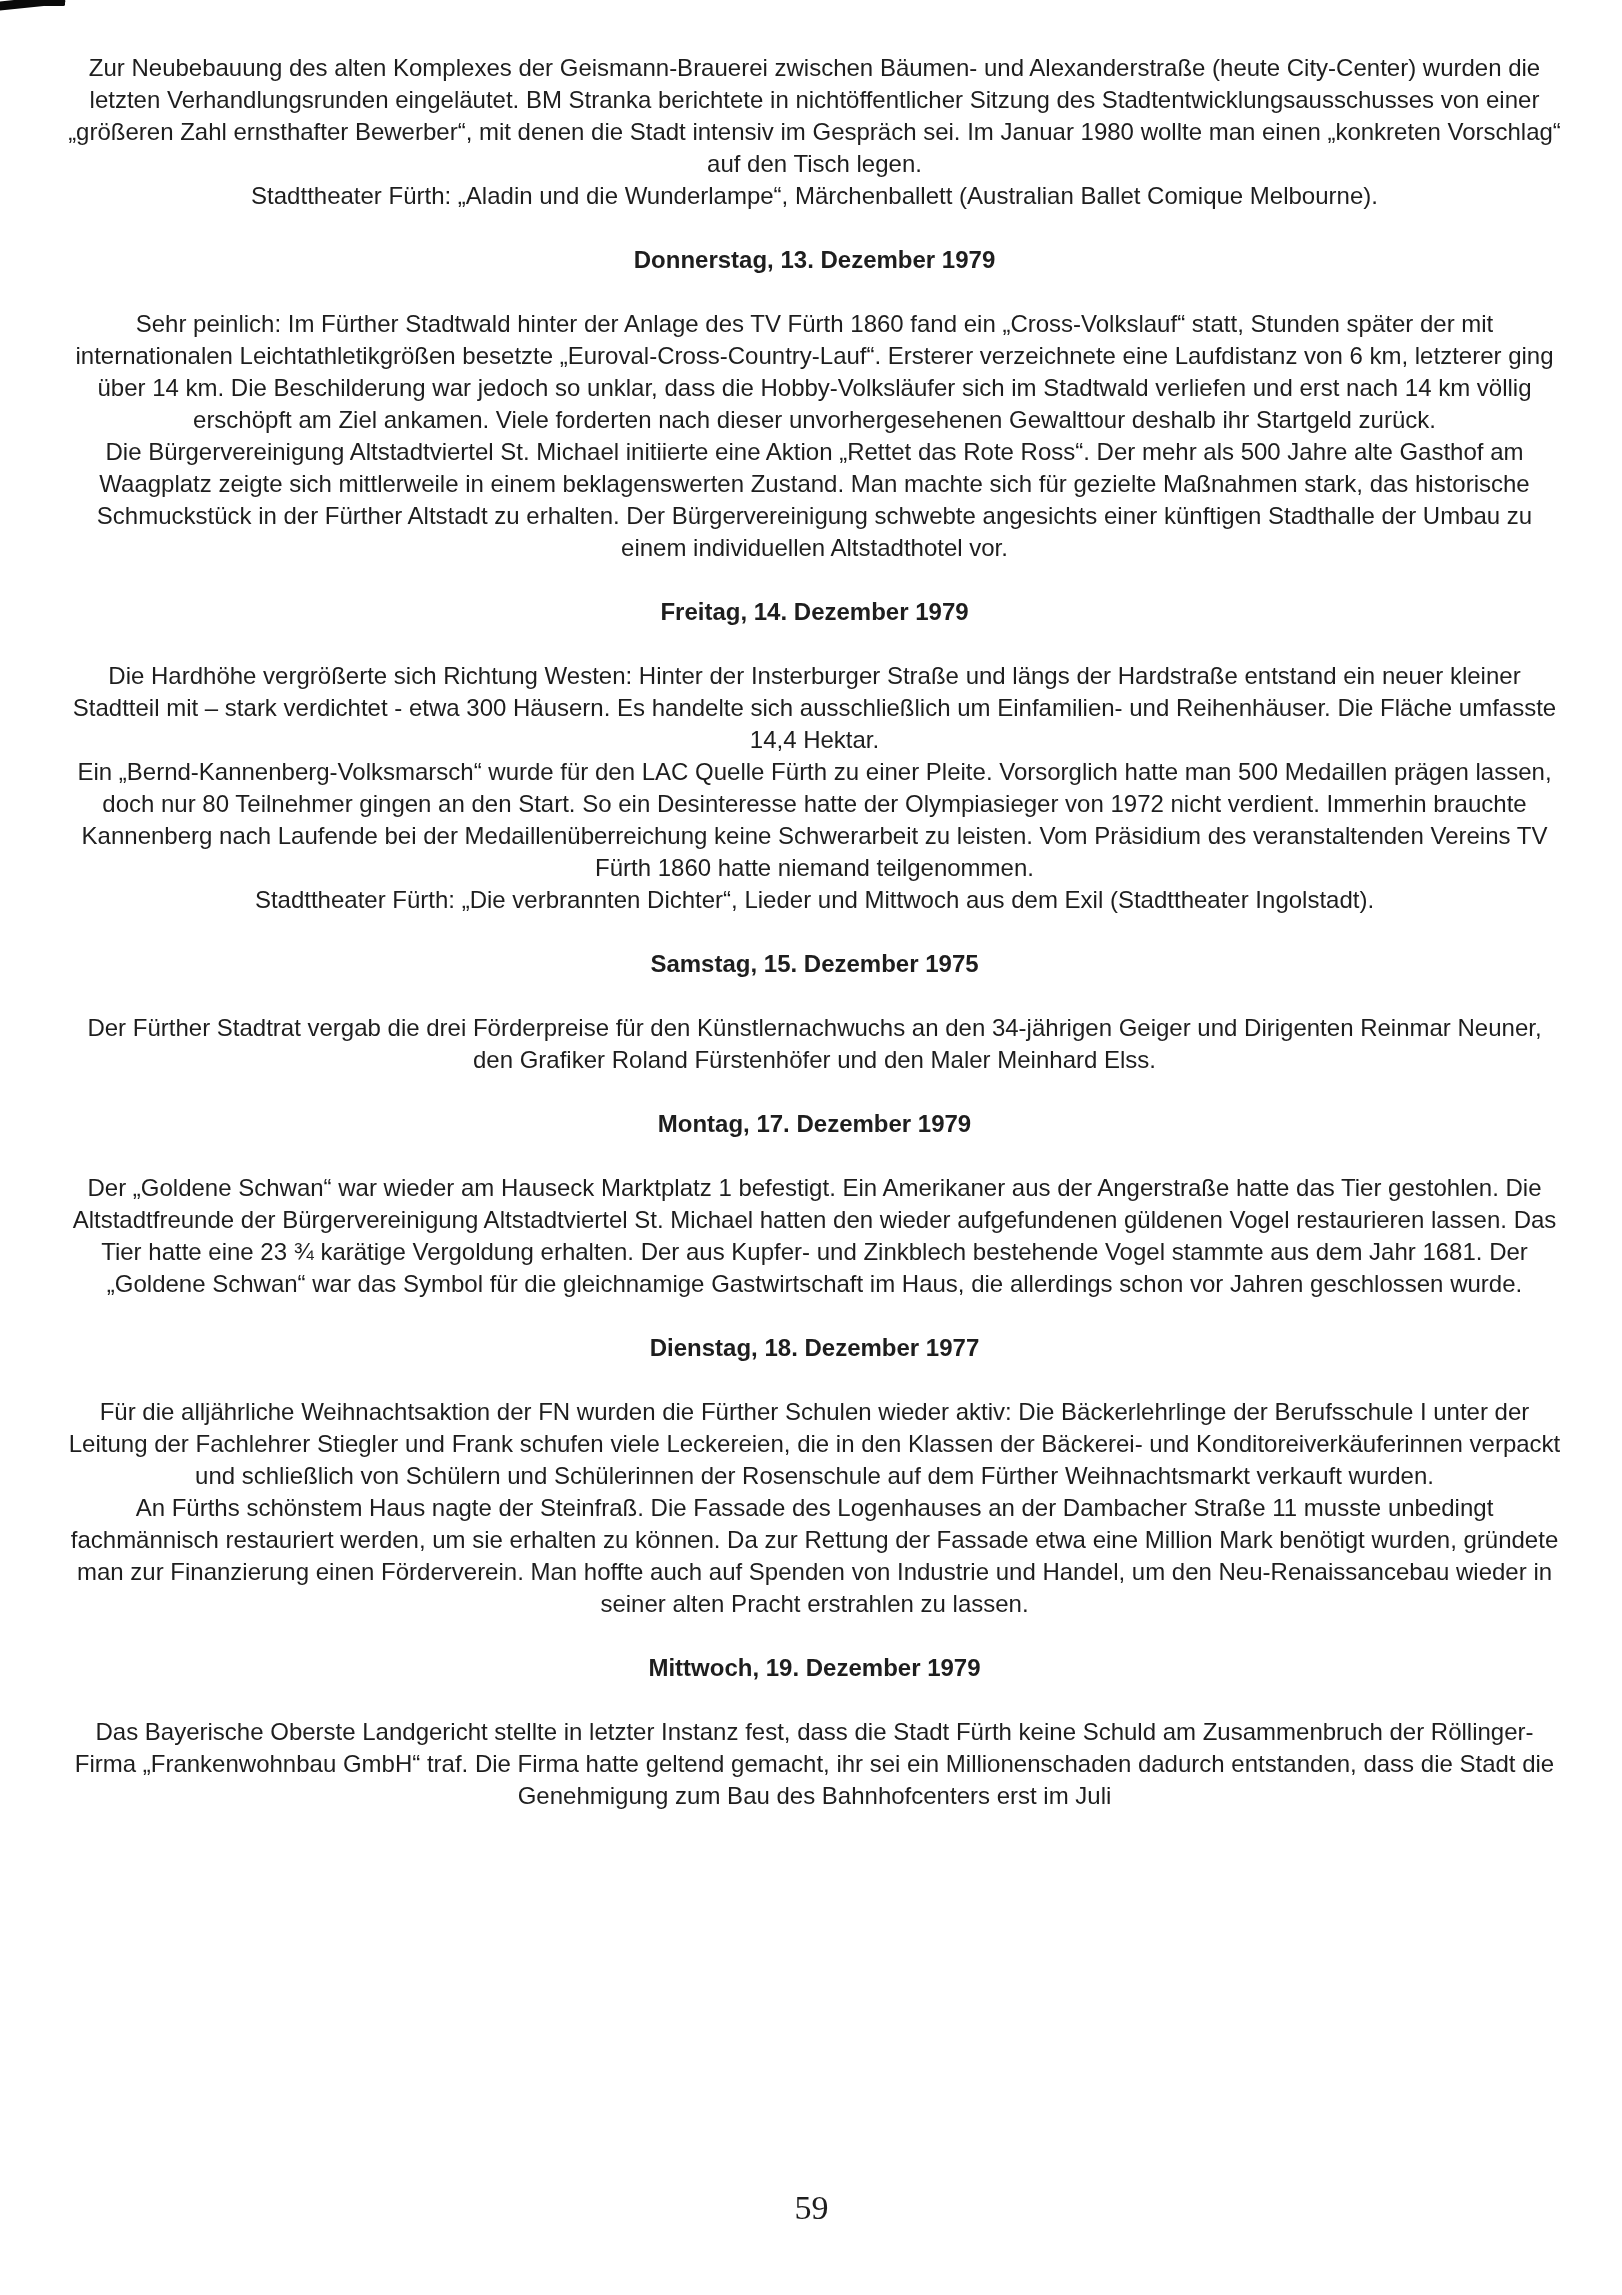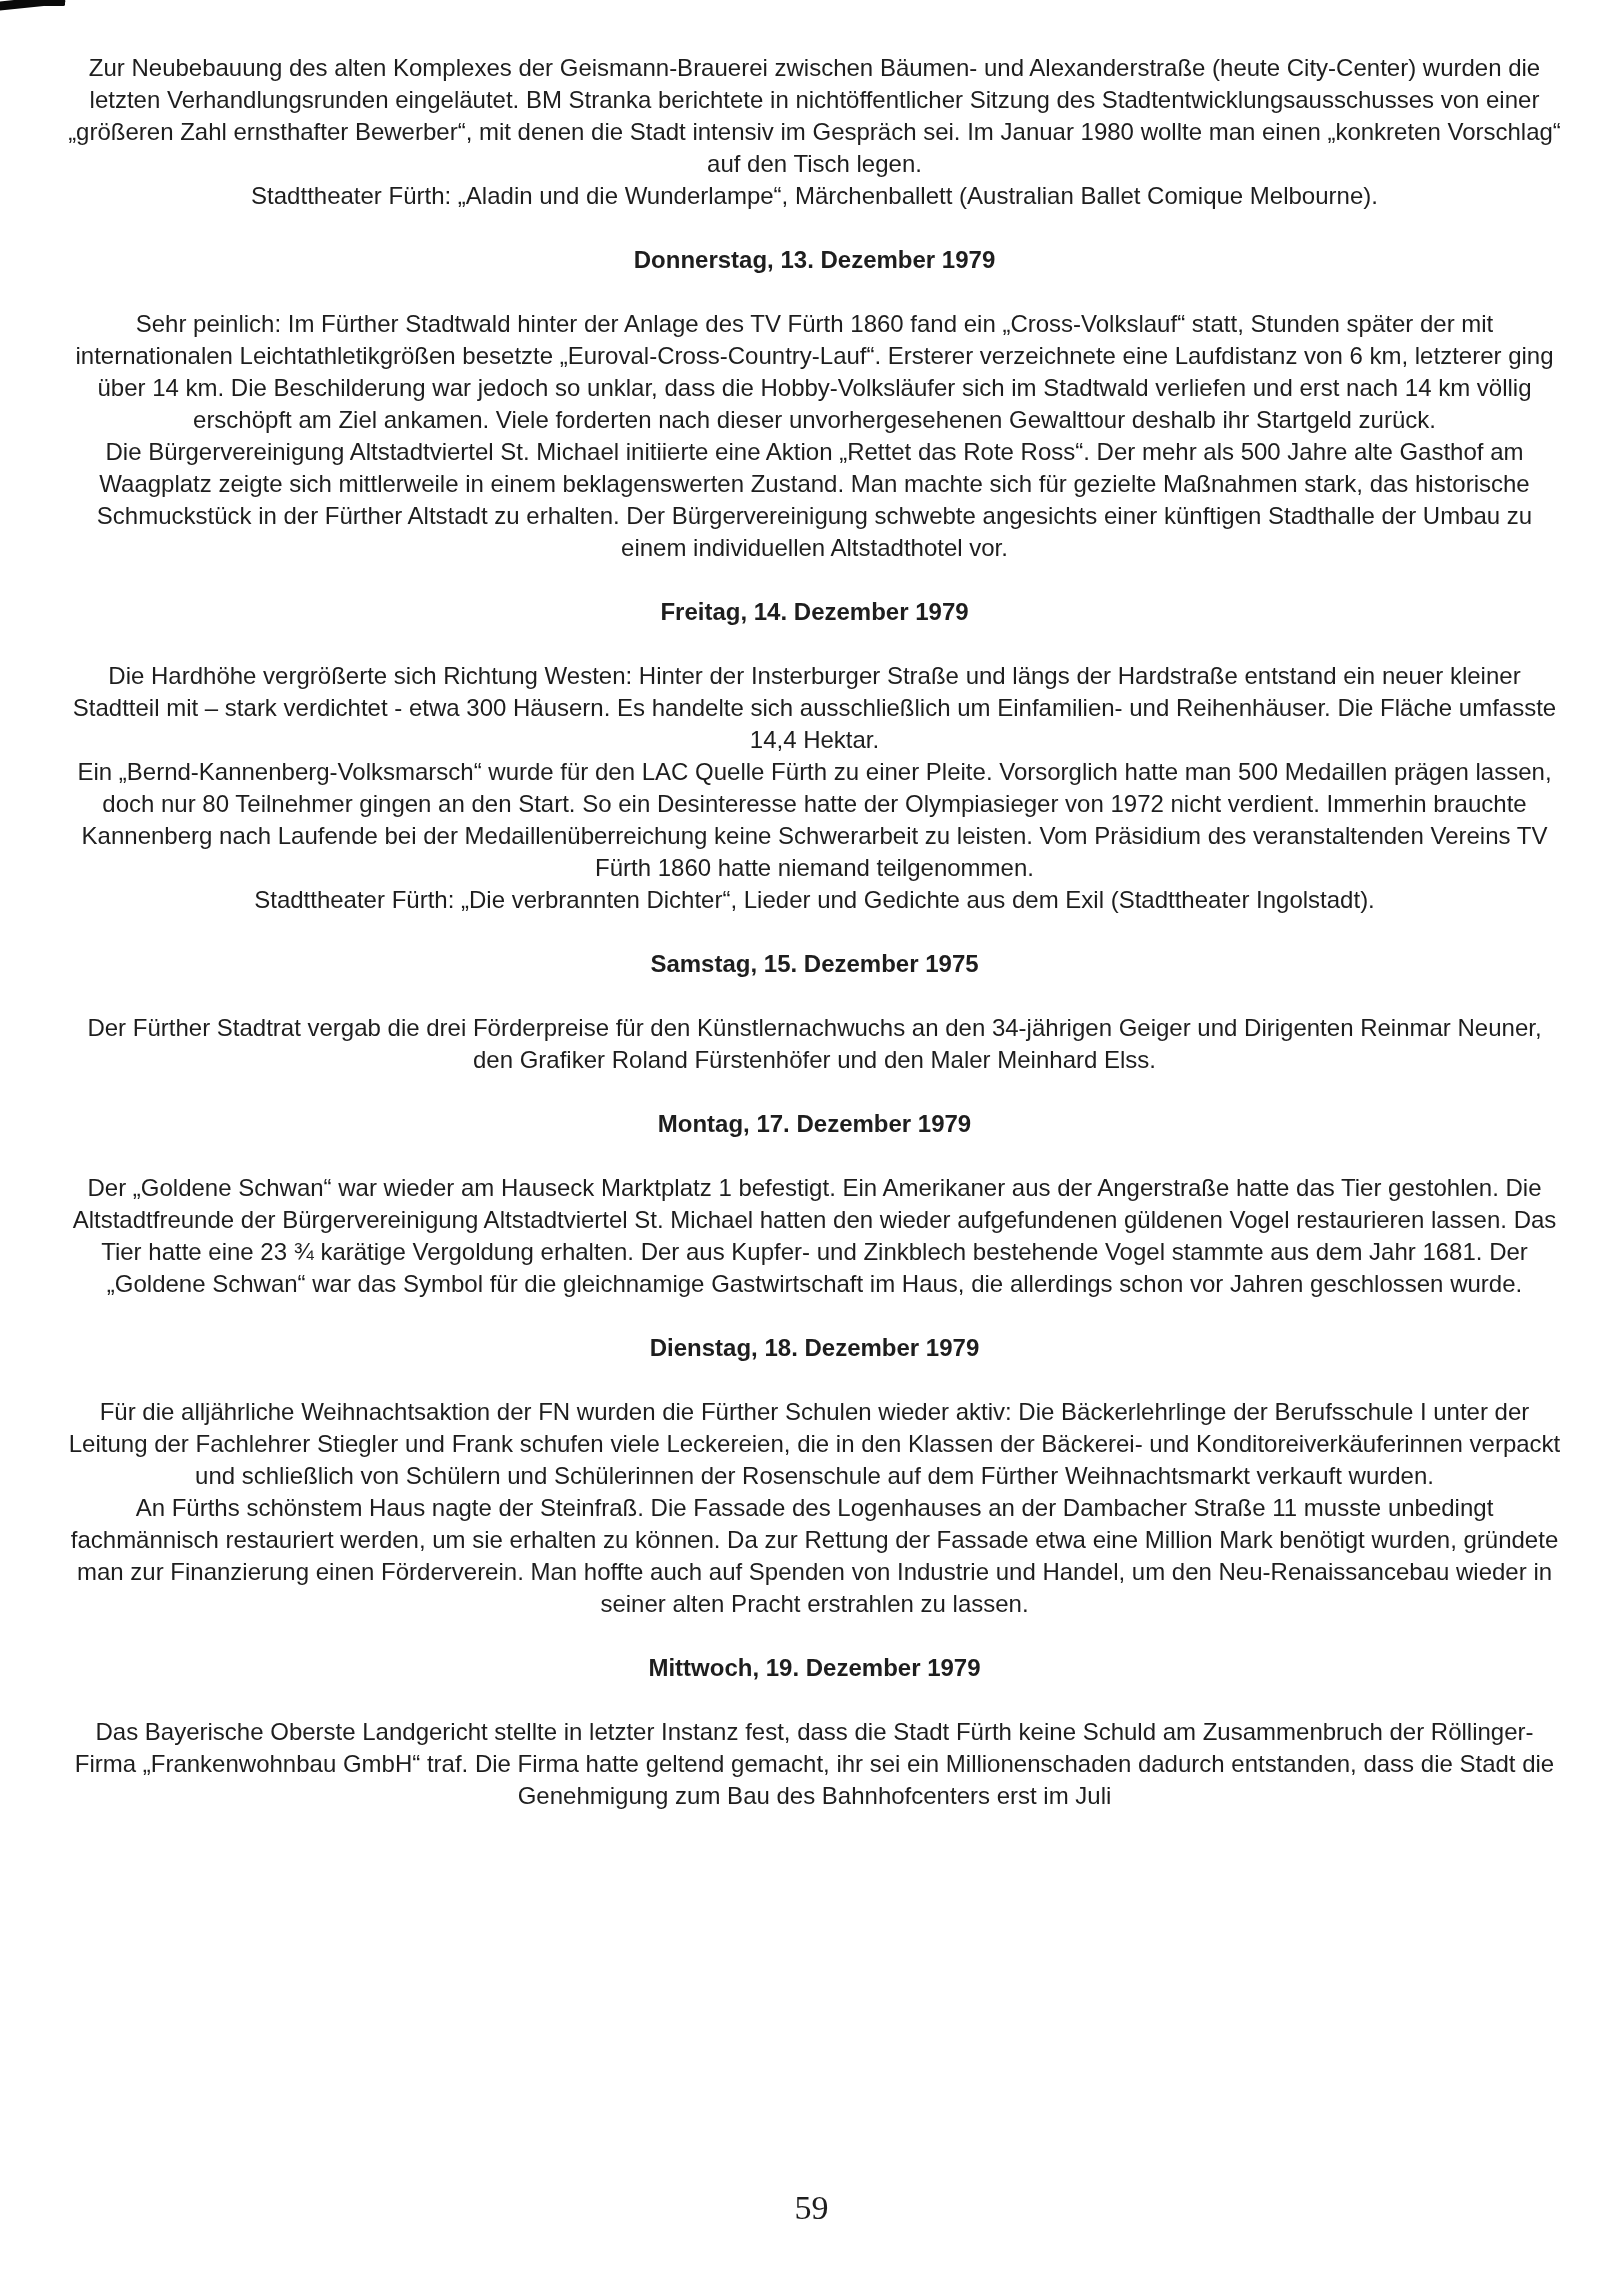--- a/index.html
+++ b/index.html
@@ -93,35 +93,35 @@
     <section class="sec">
       <h2 class="date-heading">Donnerstag, 13. Dezember 1979</h2>
       <p class="para">Sehr peinlich: Im Fürther Stadtwald hinter der Anlage des TV Fürth 1860 fand ein „Cross-Volkslauf“ statt, Stunden später der mit internationalen Leichtathletikgrößen besetzte „Euroval-Cross-Country-Lauf“. Ersterer verzeichnete eine Laufdistanz von 6 km, letzterer ging über 14 km. Die Beschilderung war jedoch so unklar, dass die Hobby-Volksläufer sich im Stadtwald verliefen und erst nach 14 km völlig erschöpft am Ziel ankamen. Viele forderten nach dieser unvorhergesehenen Gewalttour deshalb ihr Startgeld zurück.</p>
       <p class="para">Die Bürgervereinigung Altstadtviertel St. Michael initiierte eine Aktion „Rettet das Rote Ross“. Der mehr als 500 Jahre alte Gasthof am Waagplatz zeigte sich mittlerweile in einem beklagenswerten Zustand. Man machte sich für gezielte Maßnahmen stark, das historische Schmuckstück in der Fürther Altstadt zu erhalten. Der Bürgervereinigung schwebte angesichts einer künftigen Stadthalle der Umbau zu einem individuellen Altstadthotel vor.</p>
     </section>
 
     <section class="sec">
       <h2 class="date-heading">Freitag, 14. Dezember 1979</h2>
       <p class="para">Die Hardhöhe vergrößerte sich Richtung Westen: Hinter der Insterburger Straße und längs der Hardstraße entstand ein neuer kleiner Stadtteil mit – stark verdichtet - etwa 300 Häusern. Es handelte sich ausschließlich um Einfamilien- und Reihenhäuser. Die Fläche umfasste 14,4 Hektar.</p>
       <p class="para">Ein „Bernd-Kannenberg-Volksmarsch“ wurde für den LAC Quelle Fürth zu einer Pleite. Vorsorglich hatte man 500 Medaillen prägen lassen, doch nur 80 Teilnehmer gingen an den Start. So ein Desinteresse hatte der Olympiasieger von 1972 nicht verdient. Immerhin brauchte Kannenberg nach Laufende bei der Medaillenüberreichung keine Schwerarbeit zu leisten. Vom Präsidium des veranstaltenden Vereins TV Fürth 1860 hatte niemand teilgenommen.</p>
-      <p class="para">Stadttheater Fürth: „Die verbrannten Dichter“, Lieder und Gedichte aus dem Exil (Stadttheater Ingolstadt).</p>
+      <p class="para">Stadttheater Fürth: „Die verbrannten Dichter“, Lieder und Mittwoch aus dem Exil (Stadttheater Ingolstadt).</p>
     </section>
 
     <section class="sec">
       <h2 class="date-heading">Samstag, 15. Dezember 1975</h2>
       <p class="para">Der Fürther Stadtrat vergab die drei Förderpreise für den Künstlernachwuchs an den 34-jährigen Geiger und Dirigenten Reinmar Neuner, den Grafiker Roland Fürstenhöfer und den Maler Meinhard Elss.</p>
     </section>
 
     <section class="sec">
       <h2 class="date-heading">Montag, 17. Dezember 1979</h2>
       <p class="para">Der „Goldene Schwan“ war wieder am Hauseck Marktplatz 1 befestigt. Ein Amerikaner aus der Angerstraße hatte das Tier gestohlen. Die Altstadtfreunde der Bürgervereinigung Altstadtviertel St. Michael hatten den wieder aufgefundenen güldenen Vogel restaurieren lassen. Das Tier hatte eine 23 ¾ karätige Vergoldung erhalten. Der aus Kupfer- und Zinkblech bestehende Vogel stammte aus dem Jahr 1681. Der „Goldene Schwan“ war das Symbol für die gleichnamige Gastwirtschaft im Haus, die allerdings schon vor Jahren geschlossen wurde.</p>
     </section>
 
     <section class="sec">
-      <h2 class="date-heading">Dienstag, 18. Dezember 1979</h2>
+      <h2 class="date-heading">Dienstag, 18. Dezember 1977</h2>
       <p class="para">Für die alljährliche Weihnachtsaktion der FN wurden die Fürther Schulen wieder aktiv: Die Bäckerlehrlinge der Berufsschule I unter der Leitung der Fachlehrer Stiegler und Frank schufen viele Leckereien, die in den Klassen der Bäckerei- und Konditoreiverkäuferinnen verpackt und schließlich von Schülern und Schülerinnen der Rosenschule auf dem Fürther Weihnachtsmarkt verkauft wurden.</p>
       <p class="para">An Fürths schönstem Haus nagte der Steinfraß. Die Fassade des Logenhauses an der Dambacher Straße 11 musste unbedingt fachmännisch restauriert werden, um sie erhalten zu können. Da zur Rettung der Fassade etwa eine Million Mark benötigt wurden, gründete man zur Finanzierung einen Förderverein. Man hoffte auch auf Spenden von Industrie und Handel, um den Neu-Renaissancebau wieder in seiner alten Pracht erstrahlen zu lassen.</p>
     </section>
 
     <section class="sec">
       <h2 class="date-heading">Mittwoch, 19. Dezember 1979</h2>
       <p class="para">Das Bayerische Oberste Landgericht stellte in letzter Instanz fest, dass die Stadt Fürth keine Schuld am Zusammenbruch der Röllinger-Firma „Frankenwohnbau GmbH“ traf. Die Firma hatte geltend gemacht, ihr sei ein Millionenschaden dadurch entstanden, dass die Stadt die Genehmigung zum Bau des Bahnhofcenters erst im Juli</p>
     </section>
 
   </main>

